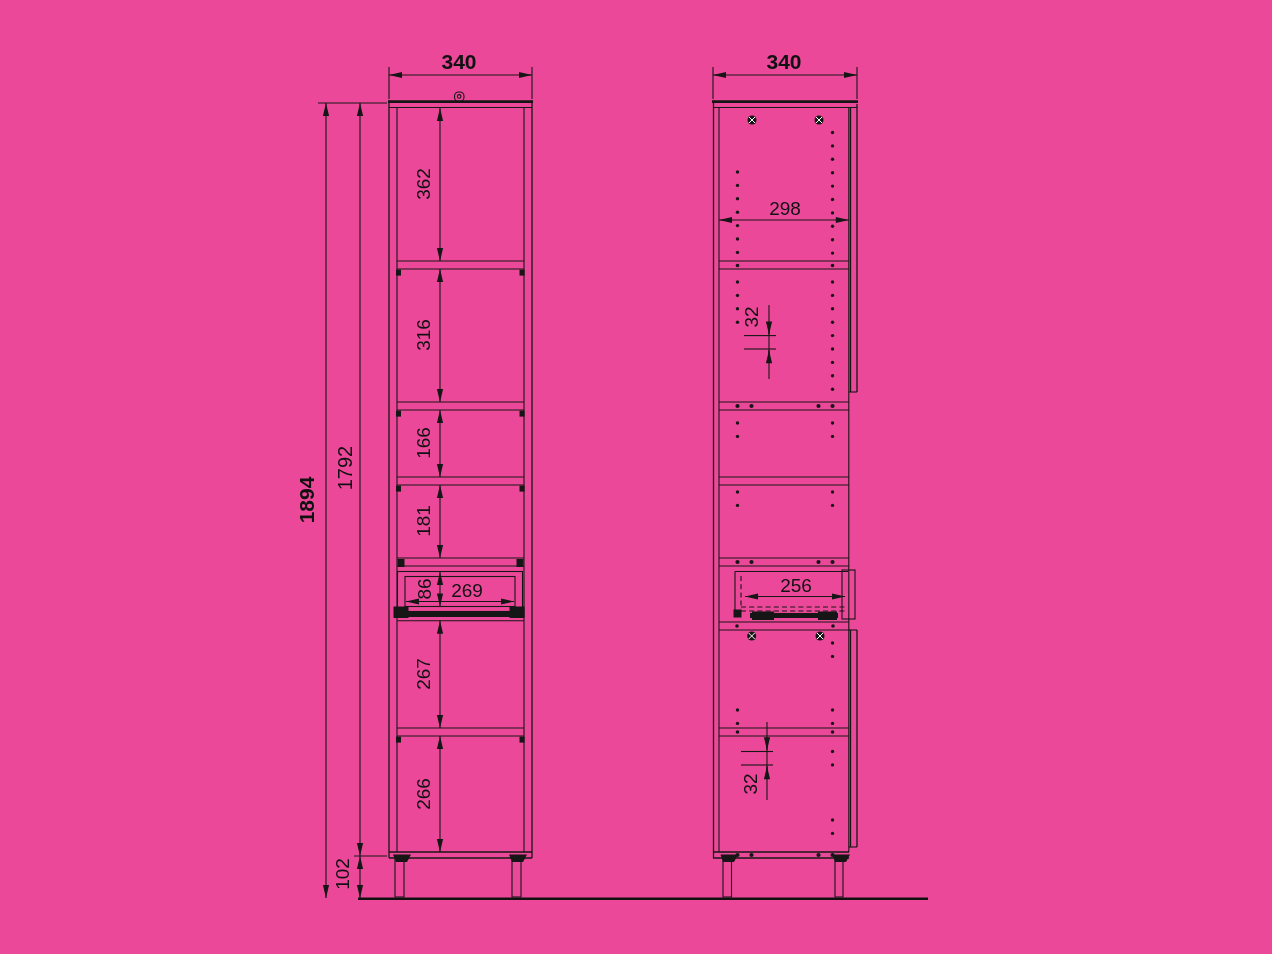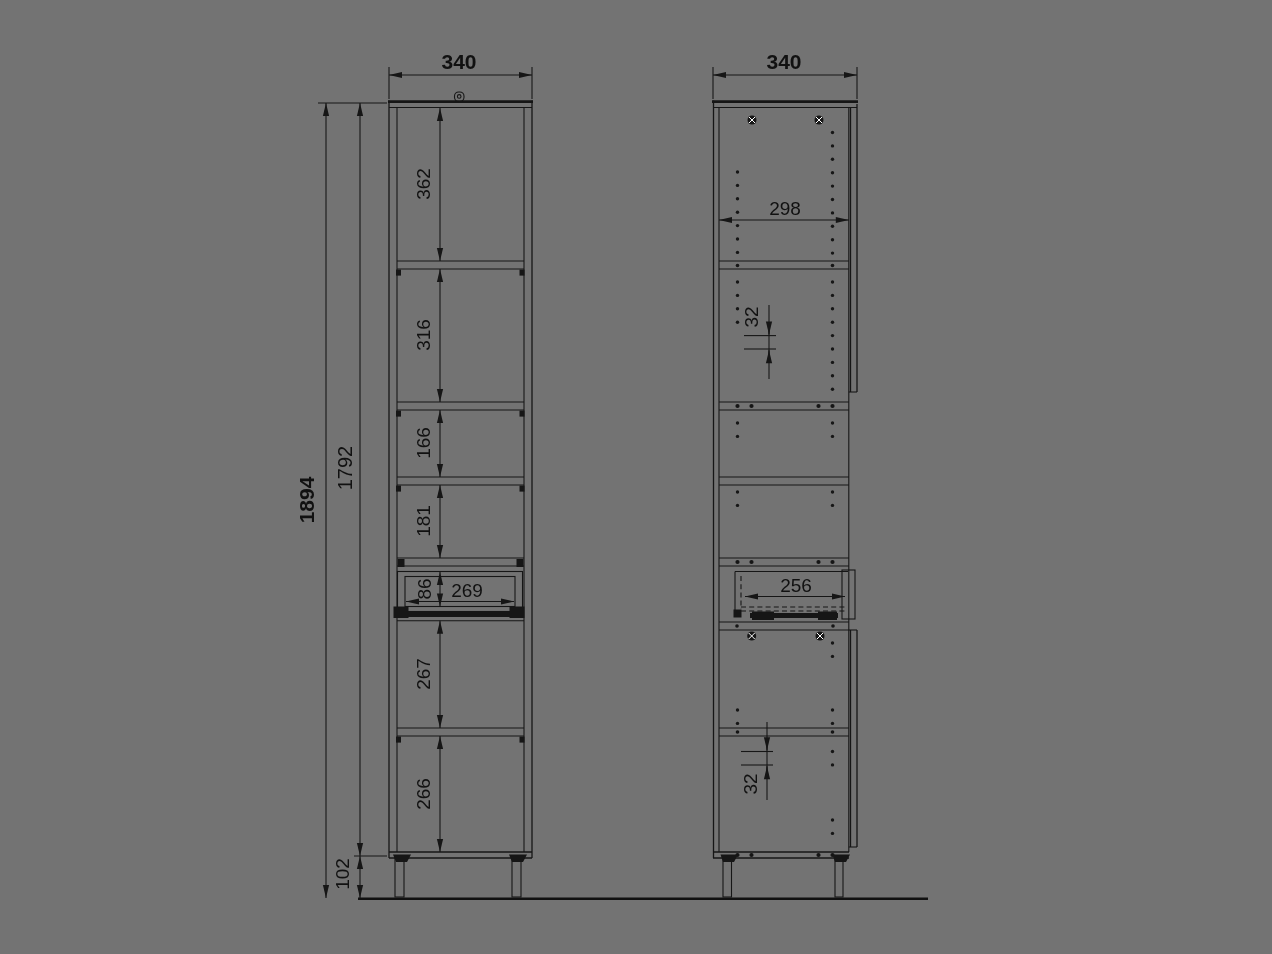--- a/index.html
+++ b/index.html
@@ -1,16 +1,16 @@
 <!DOCTYPE html>
 <html><head>
 <meta charset="utf-8">
 <style>
   html,body{margin:0;padding:0;background:#fff;}
-  .stage{position:relative;width:1272px;height:954px;background:#737373;overflow:hidden;}
+  .stage{position:relative;width:1272px;height:954px;background:#ec4899;overflow:hidden;}
   svg{position:absolute;left:0;top:0;}
   .ln{stroke:#161616;stroke-width:1.3;fill:none;}
   .thin{stroke:#161616;stroke-width:1.1;fill:none;}
   .thk{stroke:#161616;stroke-width:2.8;fill:none;}
   .band5{stroke:#161616;stroke-width:5;fill:none;}
   .dim{stroke:#161616;stroke-width:1.1;fill:none;}
   .dsh{stroke:#161616;stroke-width:1.1;fill:none;stroke-dasharray:5 3.2;}
   .blk{fill:#161616;stroke:none;}
   .ground{stroke:#111;stroke-width:2.6;}
   text{font-family:"Liberation Sans","DejaVu Sans",sans-serif;fill:#111;}

